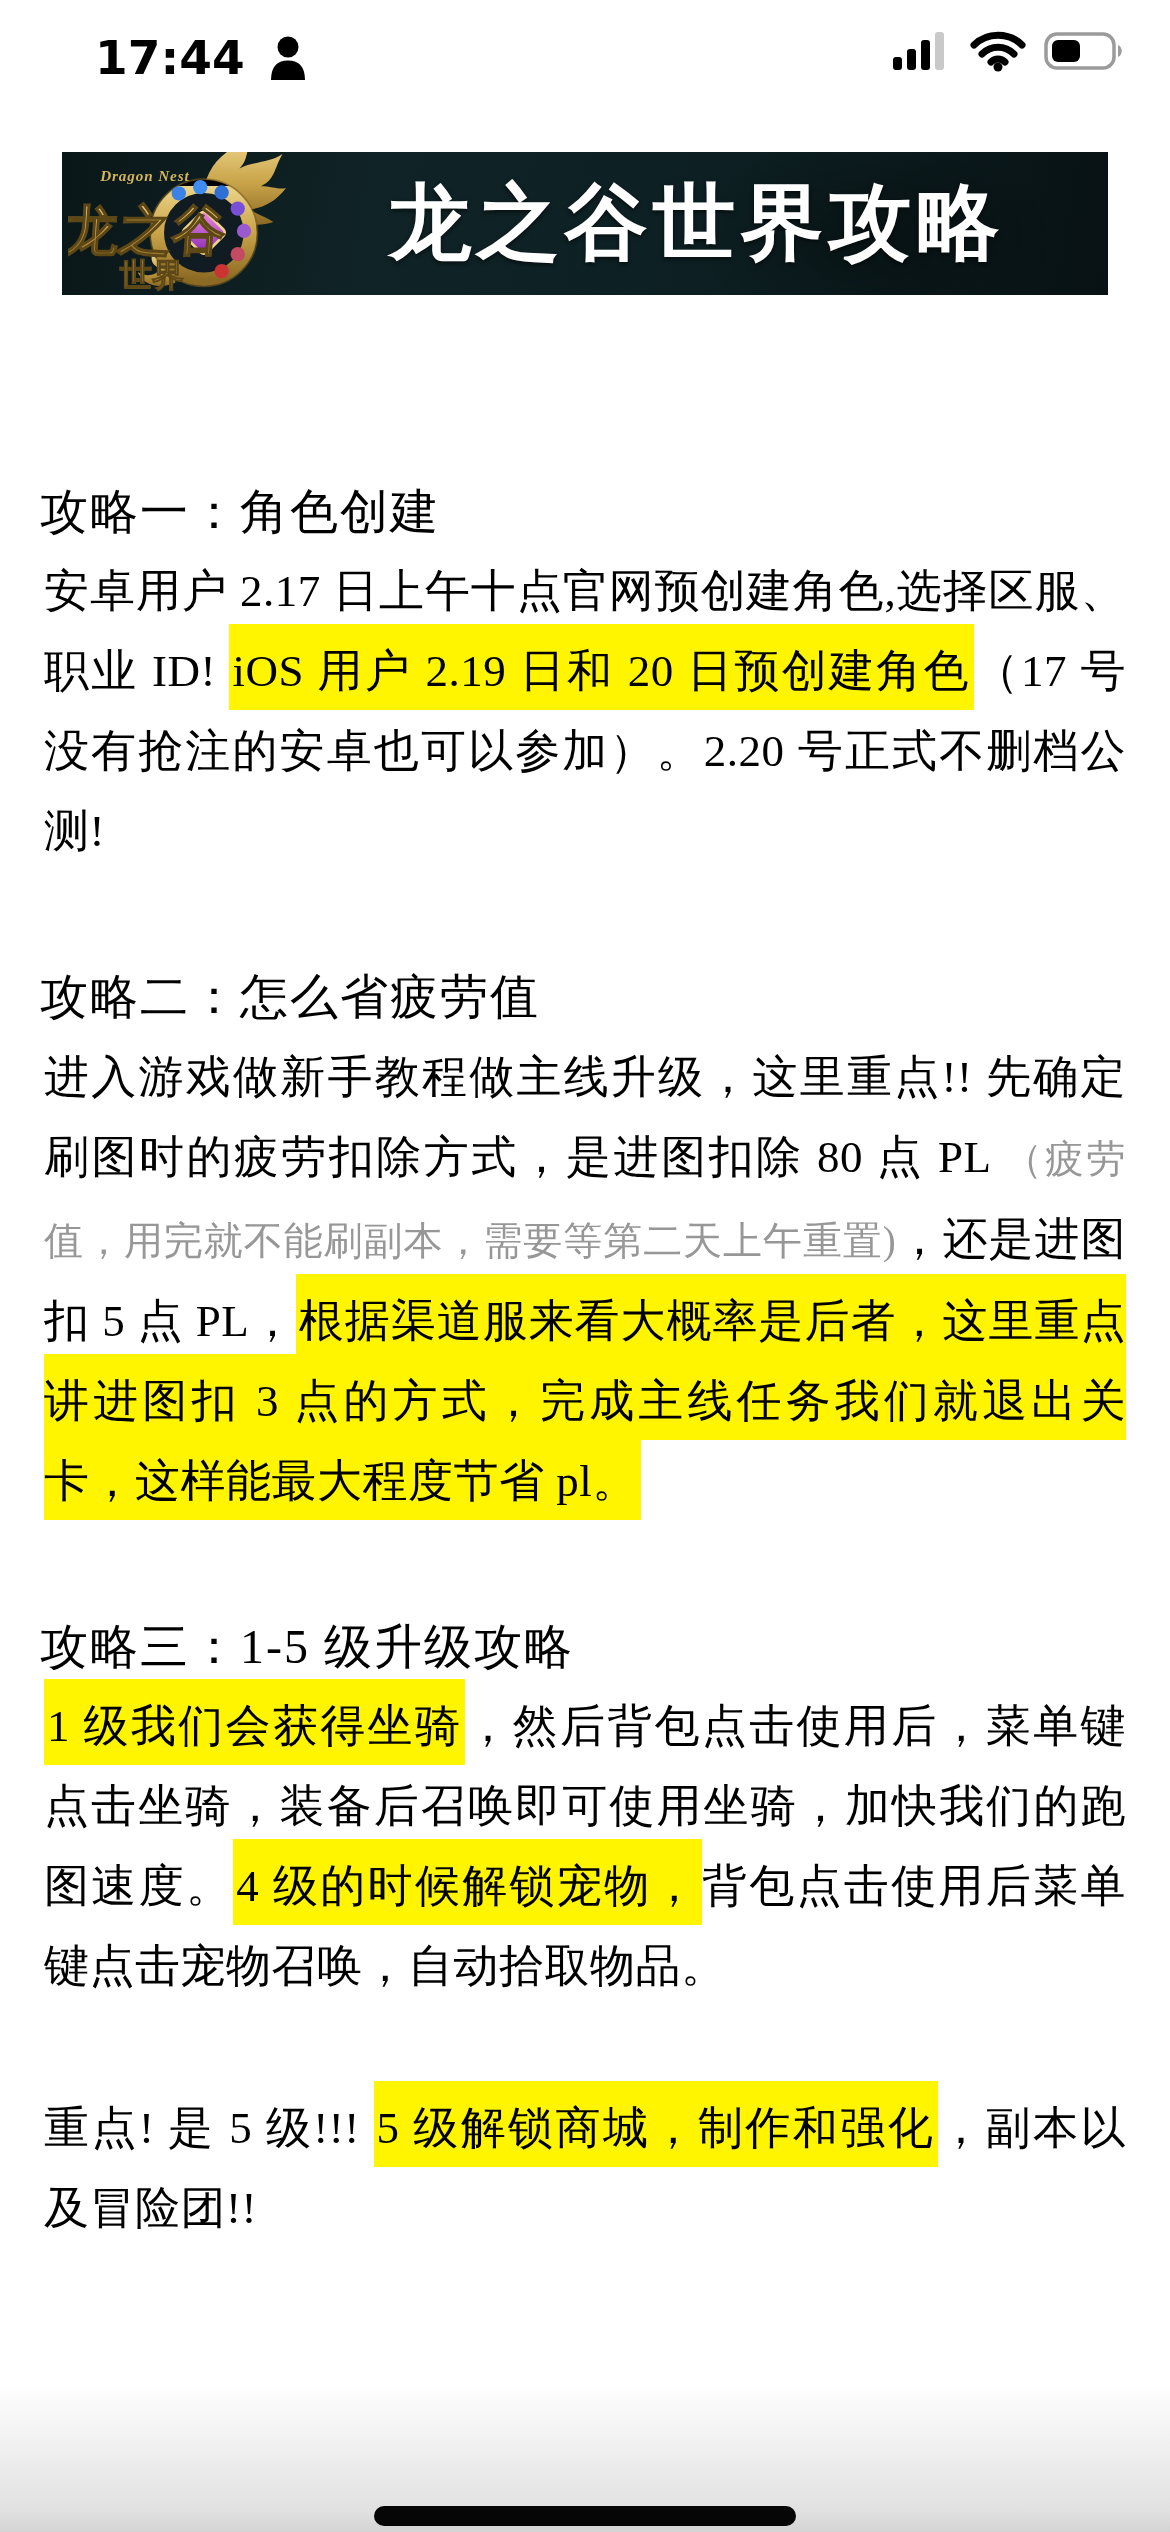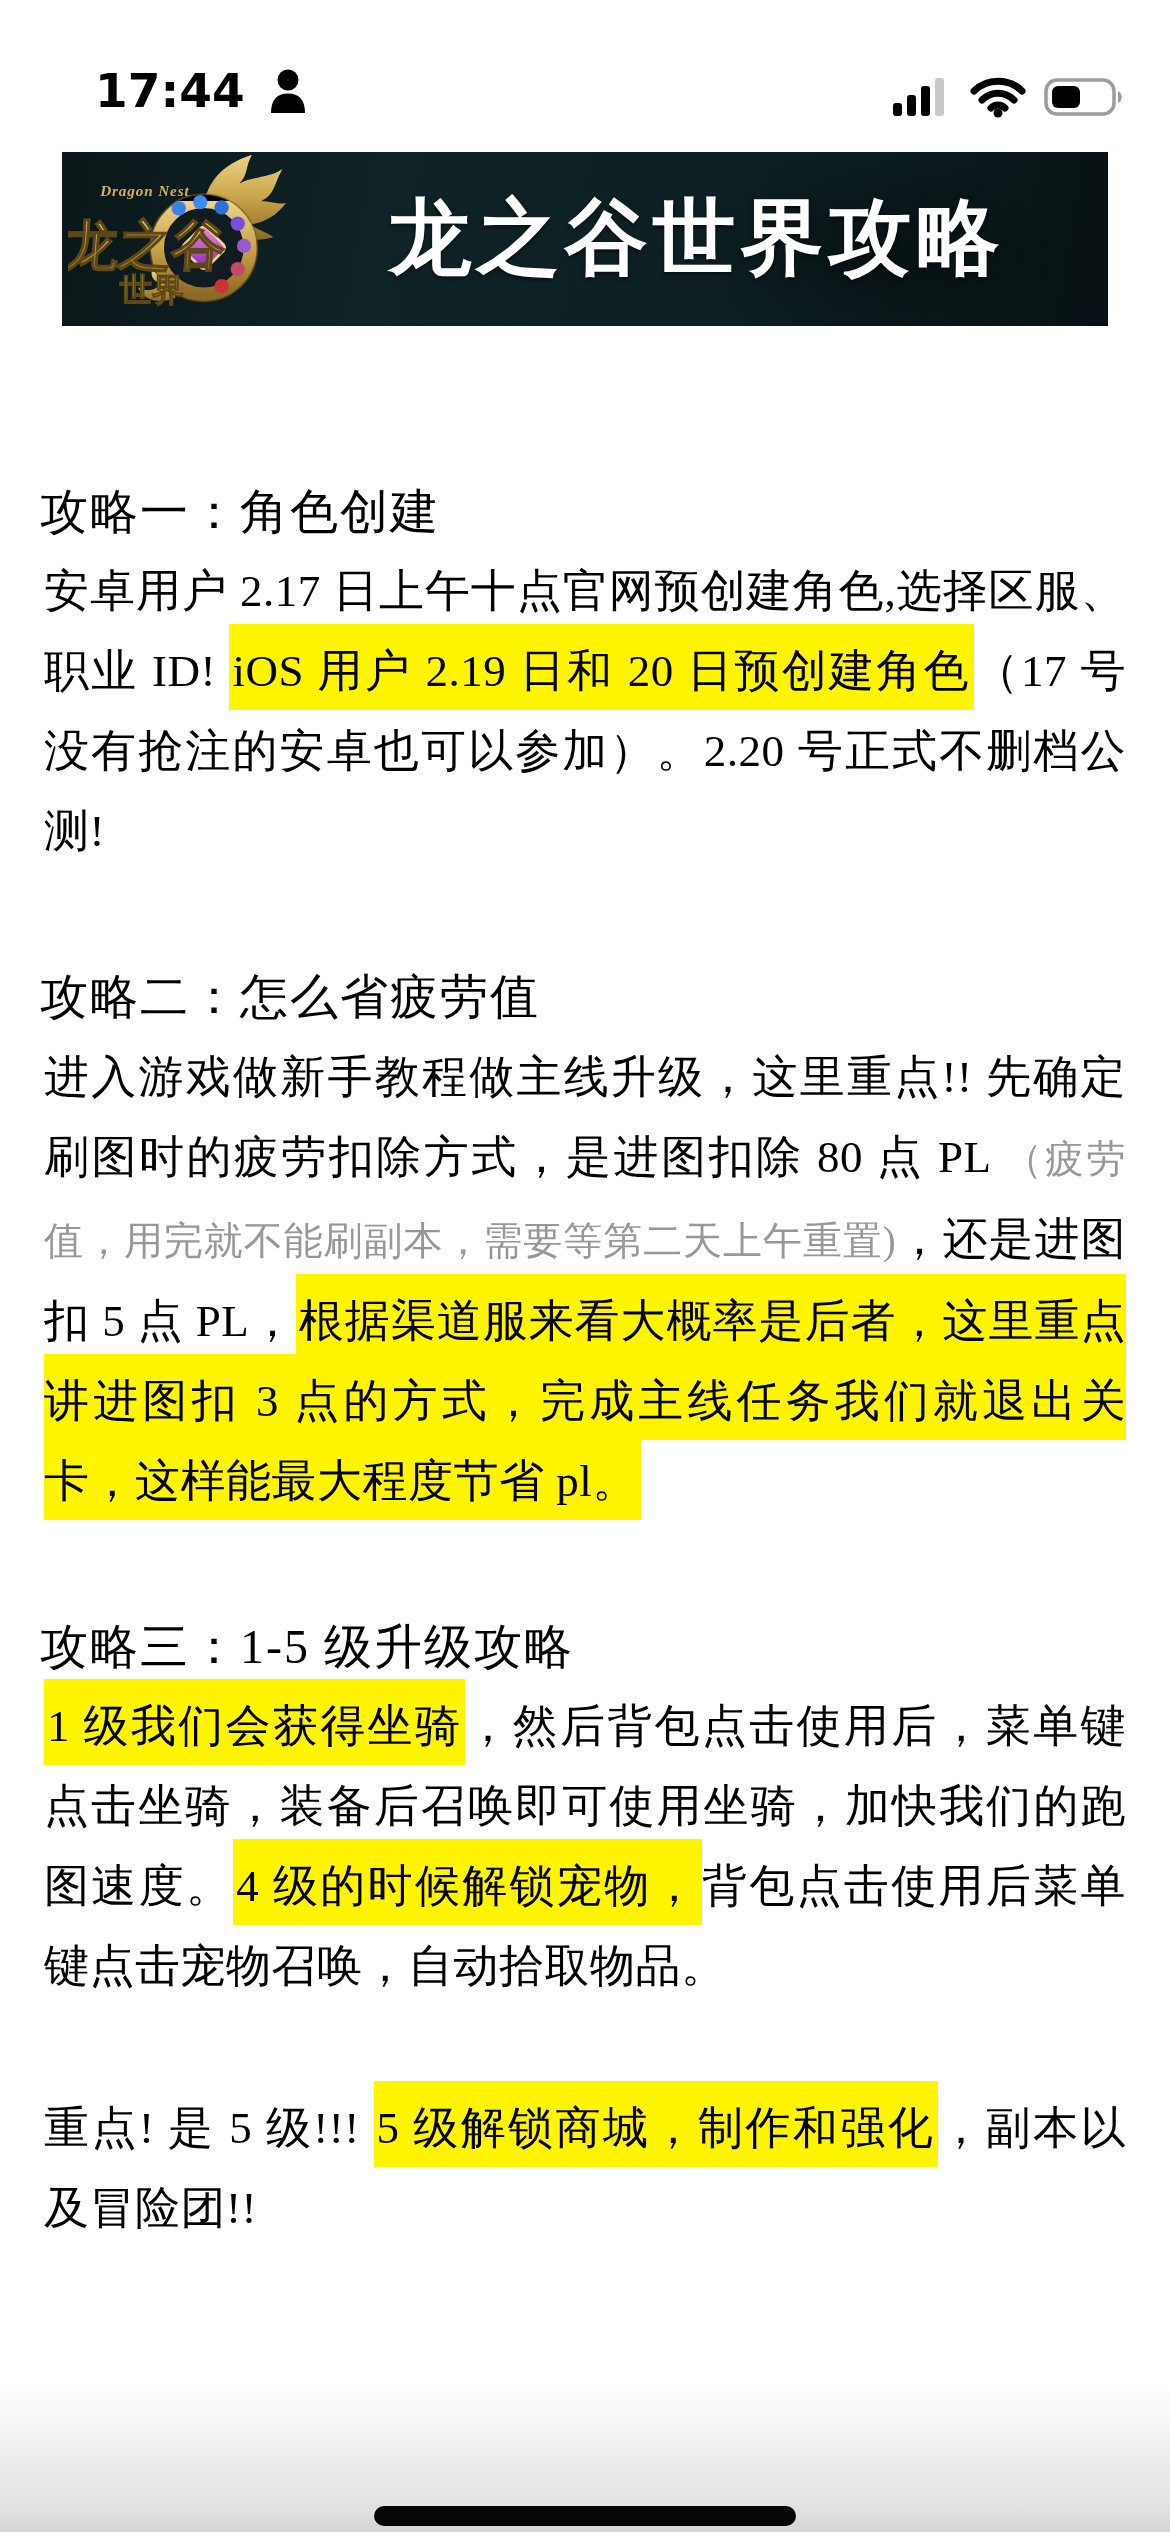--- a/index.html
+++ b/index.html
@@ -12,32 +12,32 @@
   html,body{margin:0;padding:0;}
   body{
     width:1170px;height:2532px;position:relative;overflow:hidden;
     background:#ffffff;
     font-family:"Liberation Serif","DejaVu Serif",serif;
     color:var(--text);
   }
   
   .status-bar{
     position:absolute;top:30px;left:0;right:0;height:88px;
-    display:flex;align-items:flex-end;justify-content:space-between;
+    display:flex;align-items:flex-start;justify-content:space-between;
     padding:0 44px 0 95px;box-sizing:border-box;
     font-family:"DejaVu Sans","Liberation Sans",sans-serif;
     gap:12px;
   }
   .status-left{display:flex;align-items:center;gap:22px;}
   .status-time{font-size:47px;font-weight:700;letter-spacing:0;}
   .status-right{display:flex;align-items:center;gap:18px;}
   .status-right svg, .status-left svg{display:block;}
   
   .banner{
-    position:absolute;left:62px;top:152px;width:1046px;height:174px;
+    position:absolute;left:62px;top:152px;width:1046px;height:143px;
     background:
       radial-gradient(260px 160px at 78% 60%, rgba(0,0,0,0.35), rgba(0,0,0,0) 70%),
       linear-gradient(100deg,#0a1719 0%,#102326 30%,#0d2023 55%,#0c1d20 75%,#081113 100%);
     display:flex;align-items:center;overflow:hidden;
   }
   .banner-logo{flex:0 0 auto;margin-left:6px;}
   .banner-title{
     flex:1;text-align:center;color:#ffffff;
     font-size:83px;font-weight:700;letter-spacing:5px;
     padding-right:1px;white-space:nowrap;

